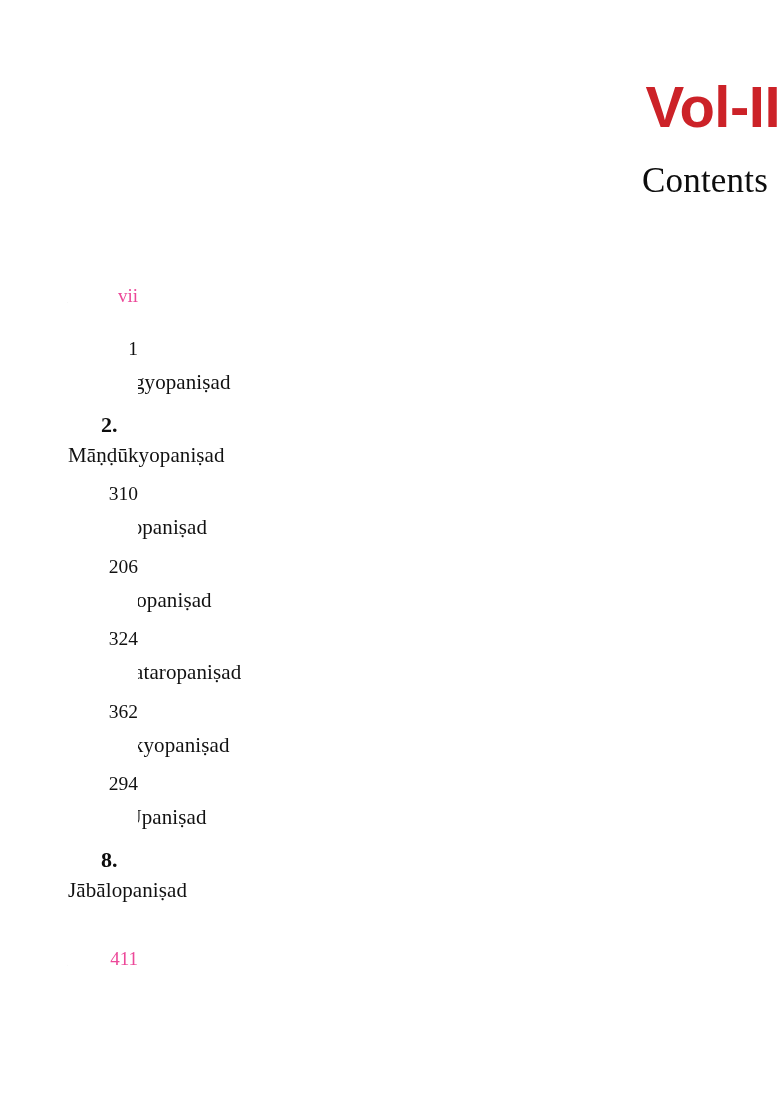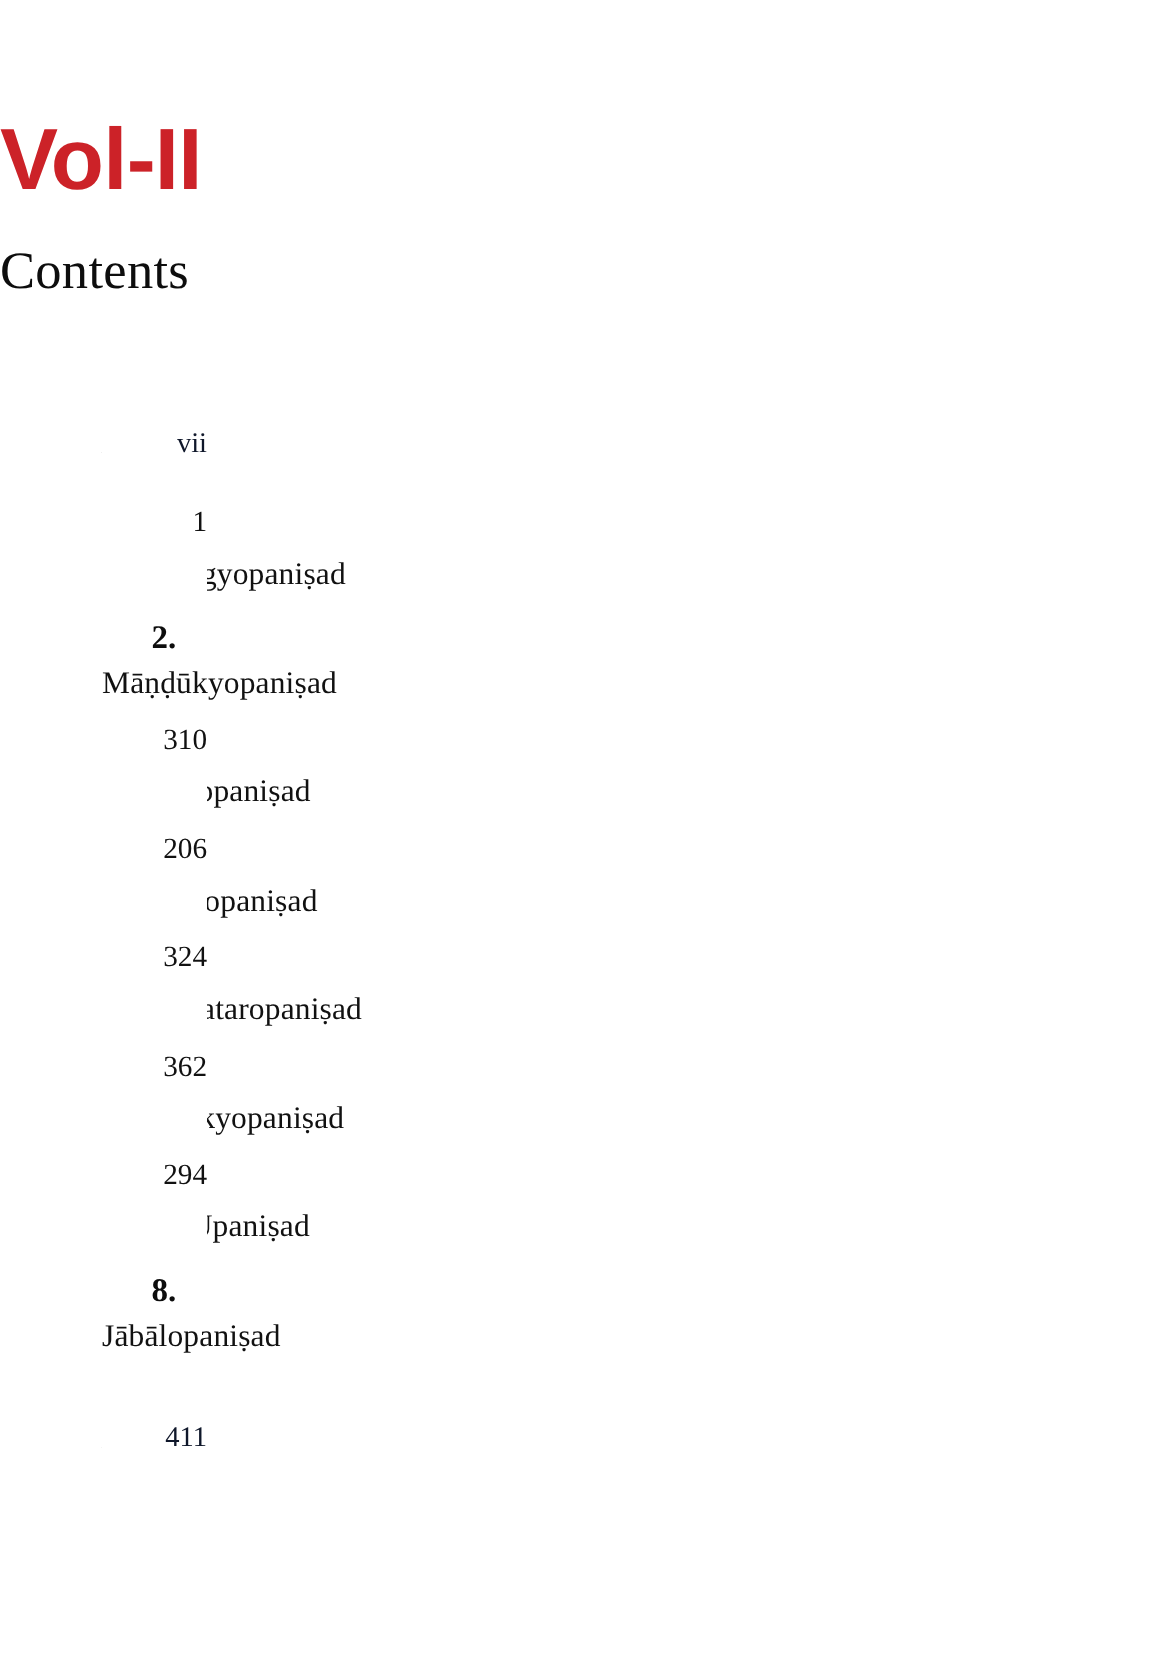--- a/index.html
+++ b/index.html
@@ -22,21 +22,22 @@
     inset: 0;
     background: #ffffff;
   }
 
   
   .header {
     position: absolute;
     left: 0;
     right: 0;
     top: 78px;
-    text-align: left;
+    text-align: right;
+    padding-left: 40px;
   }
   .vol-title {
     font-family: "Liberation Sans", "DejaVu Sans", sans-serif;
     font-size: 58px;
     font-weight: 700;
     line-height: 1.0;
     color: #cc2228;
     letter-spacing: -0.5px;
     margin: 0;
   }
@@ -72,21 +73,21 @@
   }
   .front-row .page,
   .back-row .page {
     position: absolute;
     right: 0;
     top: 0;
     width: 70px;
     text-align: right;
     font-size: 19px;
     line-height: 30px;
-    color: #0f172a;
+    color: #ec4899;
   }
 
   .entries {
     margin-top: 27px;
   }
 
   .entry {
     position: relative;
     height: 72.5px;
   }

